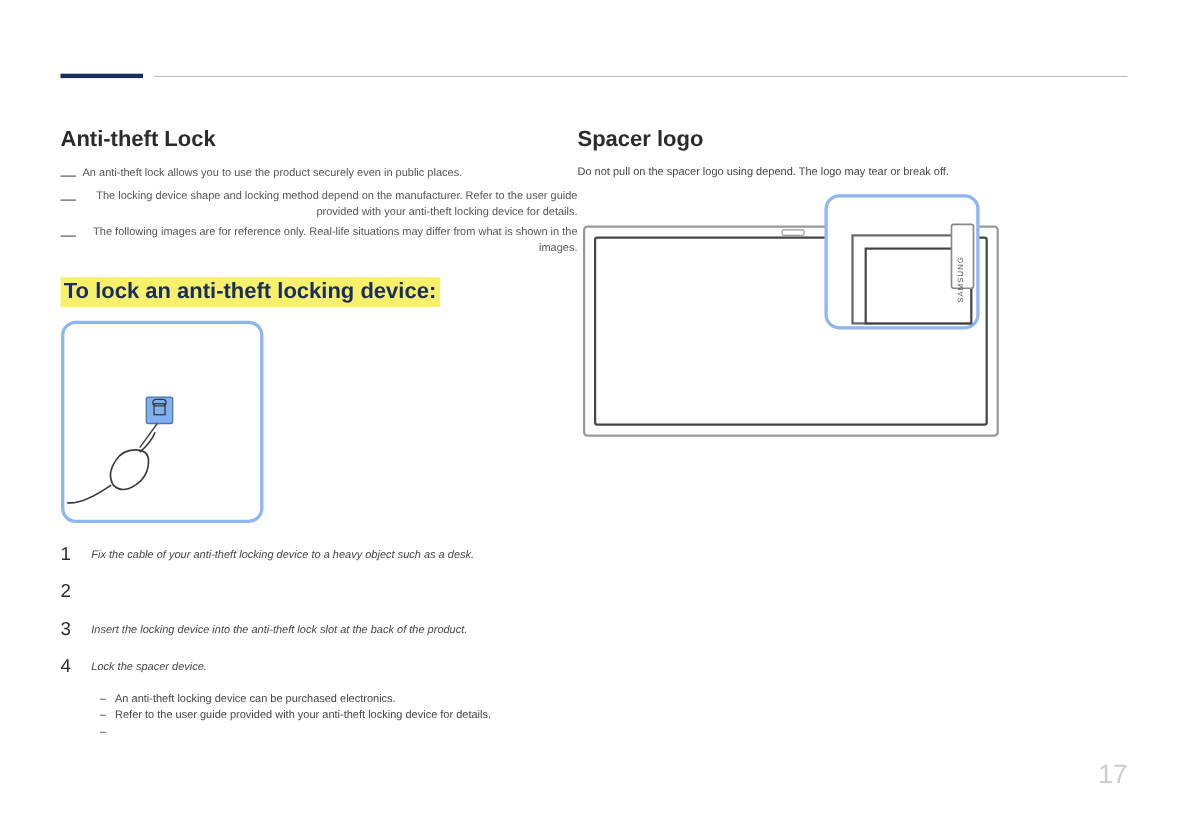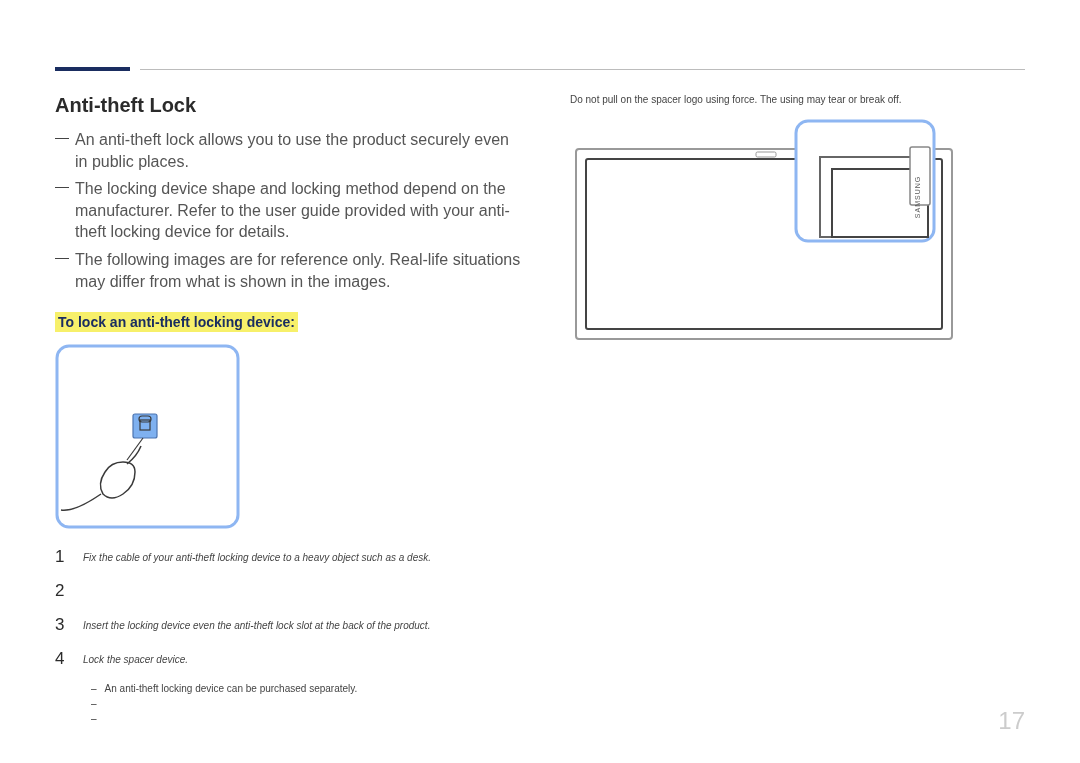--- a/index.html
+++ b/index.html
@@ -30,22 +30,21 @@
   .top-rule .thin {
     position: absolute;
     left: 85px;
     right: 0;
     height: 1px;
     top: 1px;
     background: #bcbcbc;
   }
   .columns {
     display: flex;
-    gap: 45px;
-    margin-top: 34px;
+    margin-top: 56px;
   }
   .col-left { flex: 0 0 470px; }
   .col-right { flex: 1; }
   h2 {
     font-size: 20px;
     font-weight: 700;
     color: #2b2b2b;
     margin-bottom: 12px;
   }
   .note-list { margin-bottom: 14px; }
@@ -55,27 +54,28 @@
     gap: 6px;
     margin-bottom: 6px;
   }
   .note-dash {
     font-size: 14px;
     color: #444;
     line-height: 1;
     margin-top: 1px;
   }
   .note-text {
-    font-size: 16px;
+    font-size: 10px;
     color: #555;
     line-height: 1.35;
+    text-align: right;
   }
   .sub-head {
     display: inline-block;
-    font-size: 14px;
+    font-size: 20px;
     font-weight: 700;
     color: #1a2d60;
     background: #f7f06a;
     padding: 2px 3px;
     margin: 6px 0 12px 0;
   }
   .illus-lock {
     width: 185px;
     height: 185px;
   }
@@ -123,21 +123,21 @@
     margin-bottom: 12px;
   }
   .illus-spacer {
     width: 390px;
     height: 230px;
   }
   .illus-spacer svg { display: block; }
   .page-num {
     position: absolute;
     right: 55px;
-    bottom: 28px;
+    bottom: 44px;
     font-size: 24px;
     color: #ccc;
   }
 </style>
 </head>
 <body>
 
 <div class="top-rule">
   <div class="thick"></div>
   <div class="thin"></div>
@@ -185,44 +185,46 @@
     <div class="steps">
       <div class="step">
         <span class="step-num">1</span>
         <span class="step-text">Fix the cable of your anti-theft locking device to a heavy object such as a desk.</span>
       </div>
       <div class="step">
         <span class="step-num">2</span>
       </div>
       <div class="step">
         <span class="step-num">3</span>
-        <span class="step-text">Insert the locking device even the anti-theft lock slot at the back of the product.</span>
+        <span class="step-text">Insert the locking device into the anti-theft lock slot at the back of the product.</span>
       </div>
       <div class="step">
         <span class="step-num">4</span>
         <span class="step-text">Lock the spacer device.</span>
       </div>
     </div>
 
     <div class="sub-bullets">
       <div class="sub-bullet-row">
         <span class="sub-dash">‒</span>
-        <span class="sub-text">An anti-theft locking device can be purchased separately.</span>
+        <span class="sub-text">An anti-theft locking device can be purchased electronics.</span>
       </div>
       <div class="sub-bullet-row">
         <span class="sub-dash">‒</span>
+        <span class="sub-text">Refer to the user guide provided with your anti-theft locking device for details.</span>
       </div>
       <div class="sub-bullet-row">
         <span class="sub-dash">‒</span>
       </div>
     </div>
   </div>
 
   <div class="col-right">
-    <div class="right-note">Do not pull on the spacer logo using force. The using may tear or break off.</div>
+    <h2>Spacer logo</h2>
+    <div class="right-note">Do not pull on the spacer logo using depend. The logo may tear or break off.</div>
 
     <div class="illus-spacer">
       <svg viewBox="0 0 390 230" width="390" height="230">
 
         <rect x="6" y="32" width="376" height="190" rx="3" fill="#fff" stroke="#999" stroke-width="2"></rect>
         <rect x="16" y="42" width="356" height="170" rx="2" fill="#fff" stroke="#444" stroke-width="2"></rect>
 
         <rect x="186" y="35" width="20" height="5" rx="1.5" fill="none" stroke="#999" stroke-width="1"></rect>
 
         <rect x="226" y="4" width="138" height="120" rx="12" fill="#fff" stroke="#8eb6f2" stroke-width="3"></rect>

